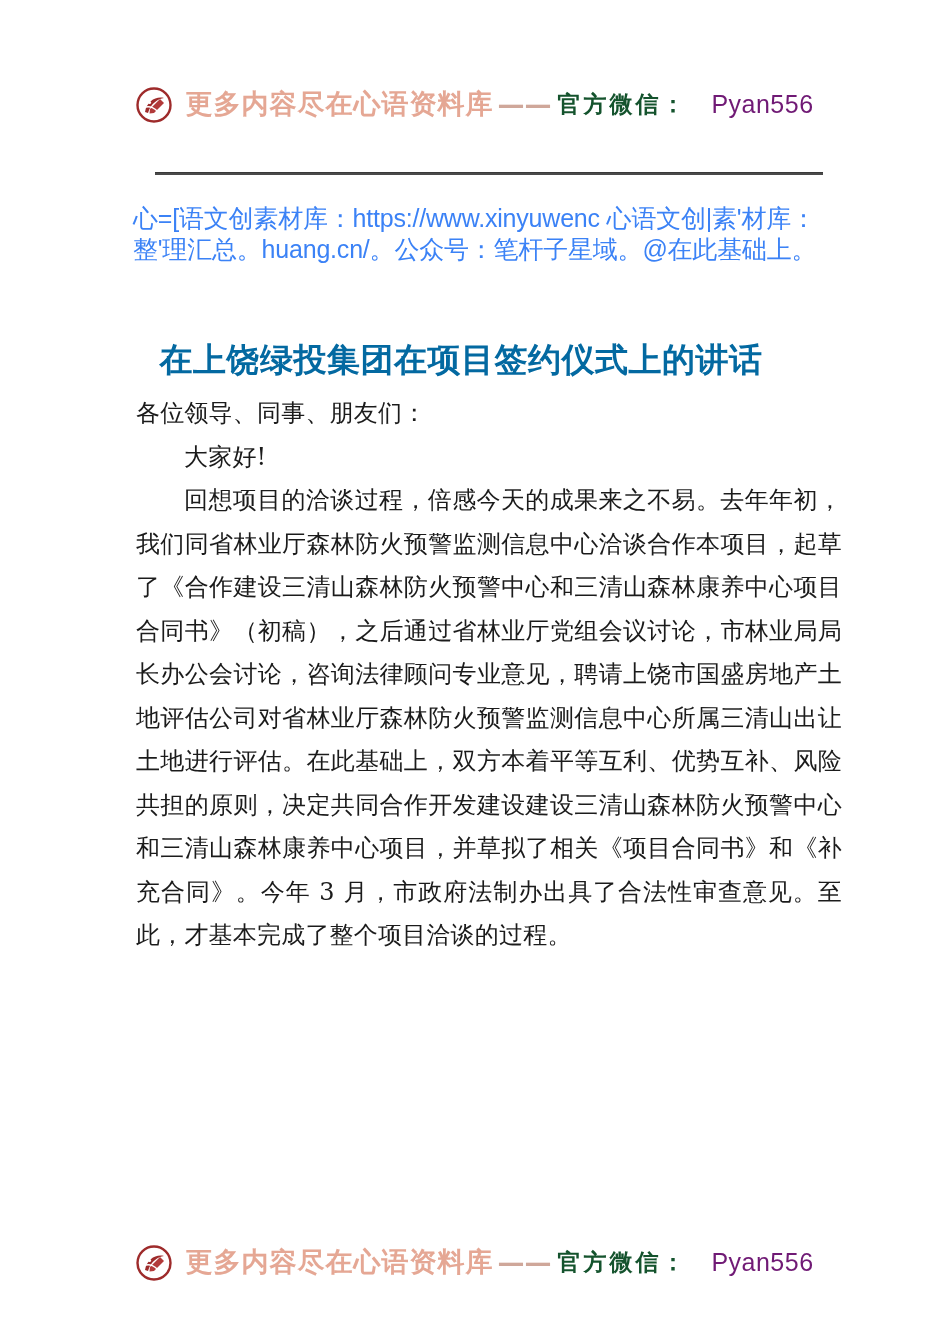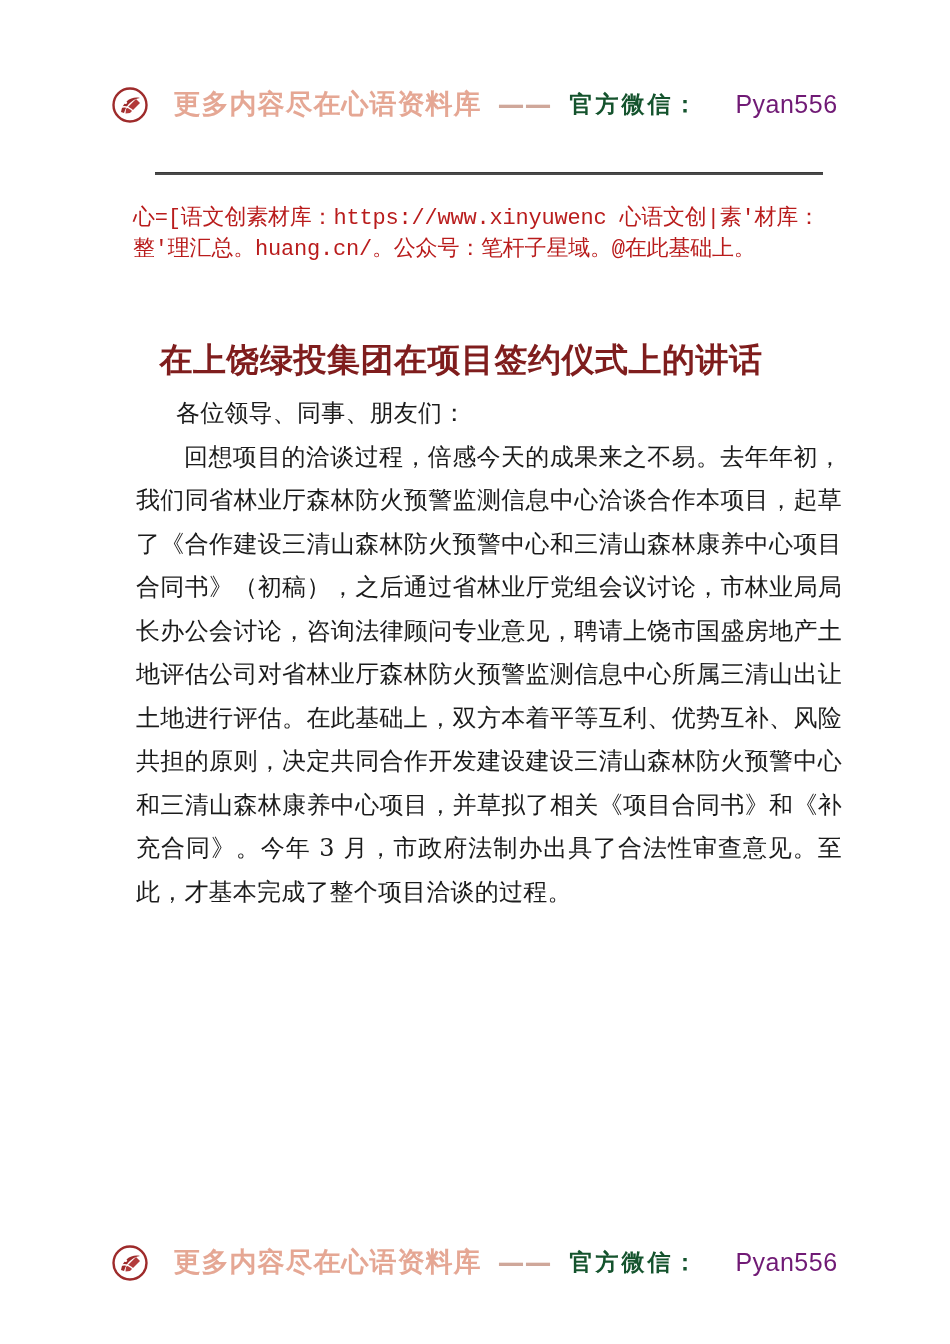--- a/index.html
+++ b/index.html
@@ -26,21 +26,21 @@
   }
 
   
   .watermark {
     position: absolute;
     left: 0;
     width: 950px;
     display: flex;
     align-items: center;
     justify-content: center;
-    gap: 16px;
+    gap: 4px;
     white-space: nowrap;
     user-select: none;
   }
   .watermark.header { top: 86px; }
   .watermark.footer { top: 1244px; }
 
   .wm-logo {
     width: 36px;
     height: 36px;
     flex: 0 0 36px;
@@ -92,61 +92,61 @@
   }
 
   
   .srcblock {
     position: absolute;
     left: 133px;
     top: 203px;
     width: 706px;
   }
   .srcline {
-    font-family: Liberation Mono, monospace;
-    font-size: 22px;
+    font-family: Liberation Sans, sans-serif;
+    font-size: 25px;
     line-height: 31px;
-    color: #b91c1c;
+    color: #3b82f6;
     white-space: nowrap;
     letter-spacing: -0.2px;
   }
 
   
   .doc-title {
     position: absolute;
     left: 0;
     top: 316px;
     width: 922px;
     text-align: center;
     font-family: "DejaVu Sans", "Liberation Sans", sans-serif;
     font-weight: 700;
     font-size: 33px;
     letter-spacing: 0.5px;
-    color: #7f1d1d;
+    color: #0369a1;
   }
 
   
   .body-wrap {
     position: absolute;
     left: 136px;
     top: 392px;
     width: 706px;
   }
   .para {
     font-family: "DejaVu Serif", "Liberation Serif", serif;
     font-size: 24px;
     line-height: 43.5px;
     color: #1b1b1b;
     text-align: justify;
     text-justify: inter-ideograph;
     margin: 0;
     letter-spacing: 0.2px;
   }
   .para.indent { text-indent: 2em; }
-  .para.noindent { text-indent: 0; margin-left: 40px; }
+  .para.noindent { text-indent: 0; }
 
   
   .body-clip {
     position: absolute;
     left: 0;
     top: 0;
     width: 706px;
     height: 770px;
     overflow: hidden;
   }
@@ -177,20 +177,21 @@
   <div class="srcblock">
     <div class="srcline">心=[语文创素材库：https://www.xinyuwenc 心语文创|素'材库：</div>
     <div class="srcline">整'理汇总。huang.cn/。公众号：笔杆子星域。@在此基础上。</div>
   </div>
 
   <h1 class="doc-title">在上饶绿投集团在项目签约仪式上的讲话</h1>
 
   <div class="body-wrap">
     <div class="body-clip">
       <p class="para noindent">各位领导、同事、朋友们：</p>
+      <p class="para indent">大家好!</p>
       <p class="para indent">回想项目的洽谈过程，倍感今天的成果来之不易。去年年初，我们同省林业厅森林防火预警监测信息中心洽谈合作本项目，起草了《合作建设三清山森林防火预警中心和三清山森林康养中心项目合同书》（初稿），之后通过省林业厅党组会议讨论，市林业局局长办公会讨论，咨询法律顾问专业意见，聘请上饶市国盛房地产土地评估公司对省林业厅森林防火预警监测信息中心所属三清山出让土地进行评估。在此基础上，双方本着平等互利、优势互补、风险共担的原则，决定共同合作开发建设建设三清山森林防火预警中心和三清山森林康养中心项目，并草拟了相关《项目合同书》和《补充合同》。今年 3 月，市政府法制办出具了合法性审查意见。至此，才基本完成了整个项目洽谈的过程。</p>
     </div>
   </div>
 
   <div class="watermark footer">
     <span class="wm-logo">
       <svg viewBox="0 0 36 36" width="36" height="36" aria-hidden="true">
         <circle cx="18" cy="18" r="16.5" fill="none" stroke="#9e2b2b" stroke-width="2.4"></circle>
         <path d="M9 25 C11 14, 20 9, 28 11 C22 12, 15 16, 12 26 Z" fill="#9e2b2b"></path>
         <path d="M24 12 L28 16 L18 26 L13.5 26.5 L14 22 Z" fill="#b23a3a"></path>

